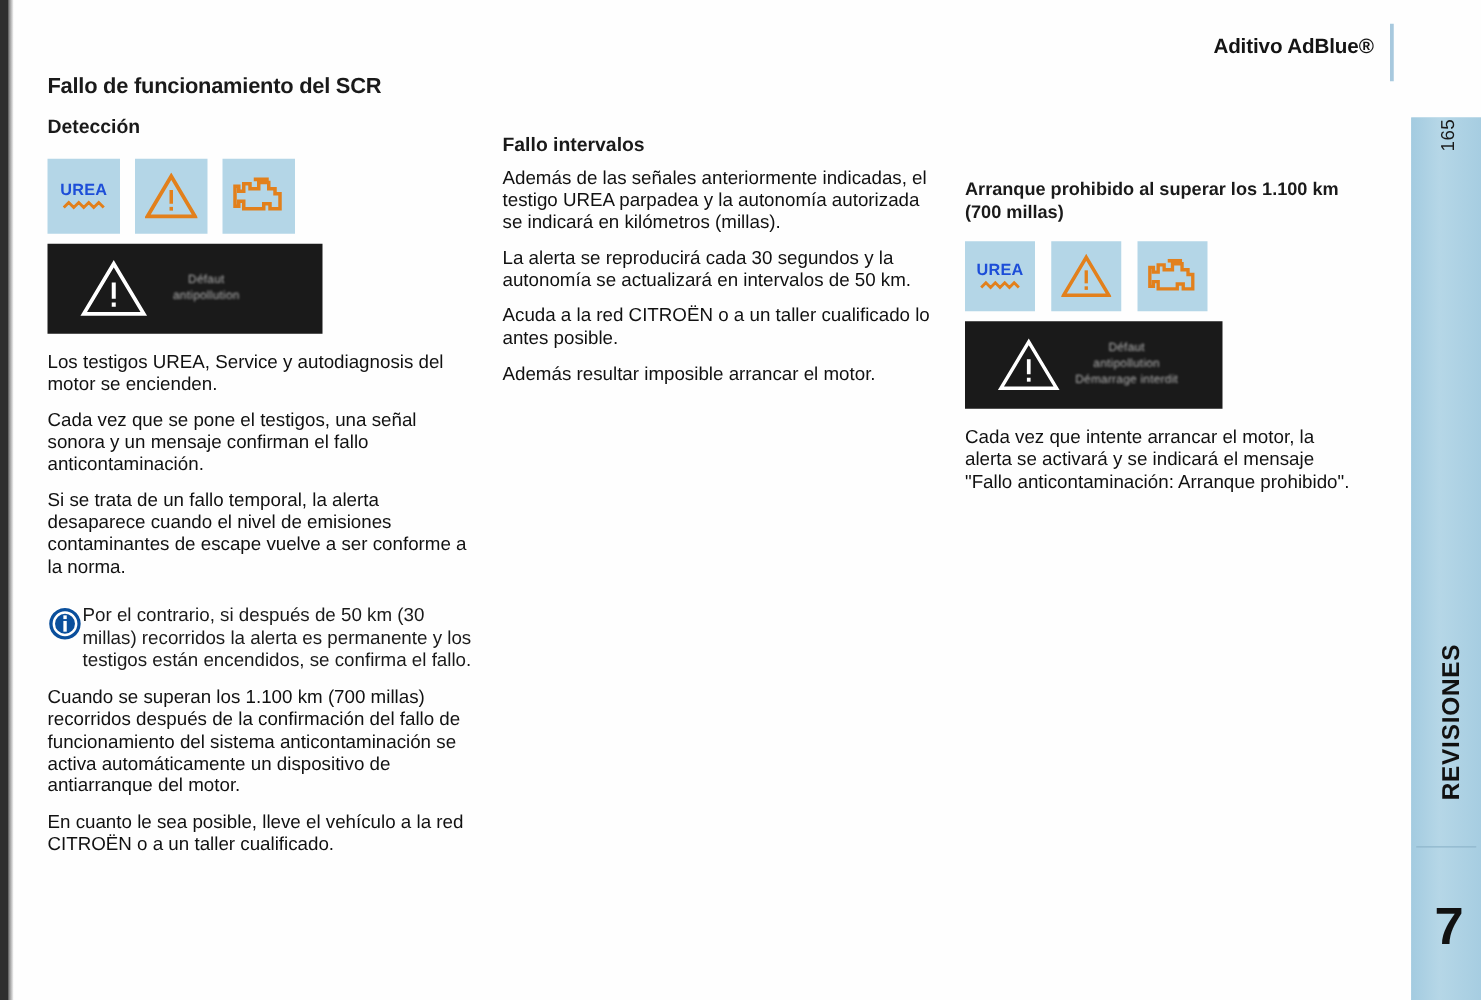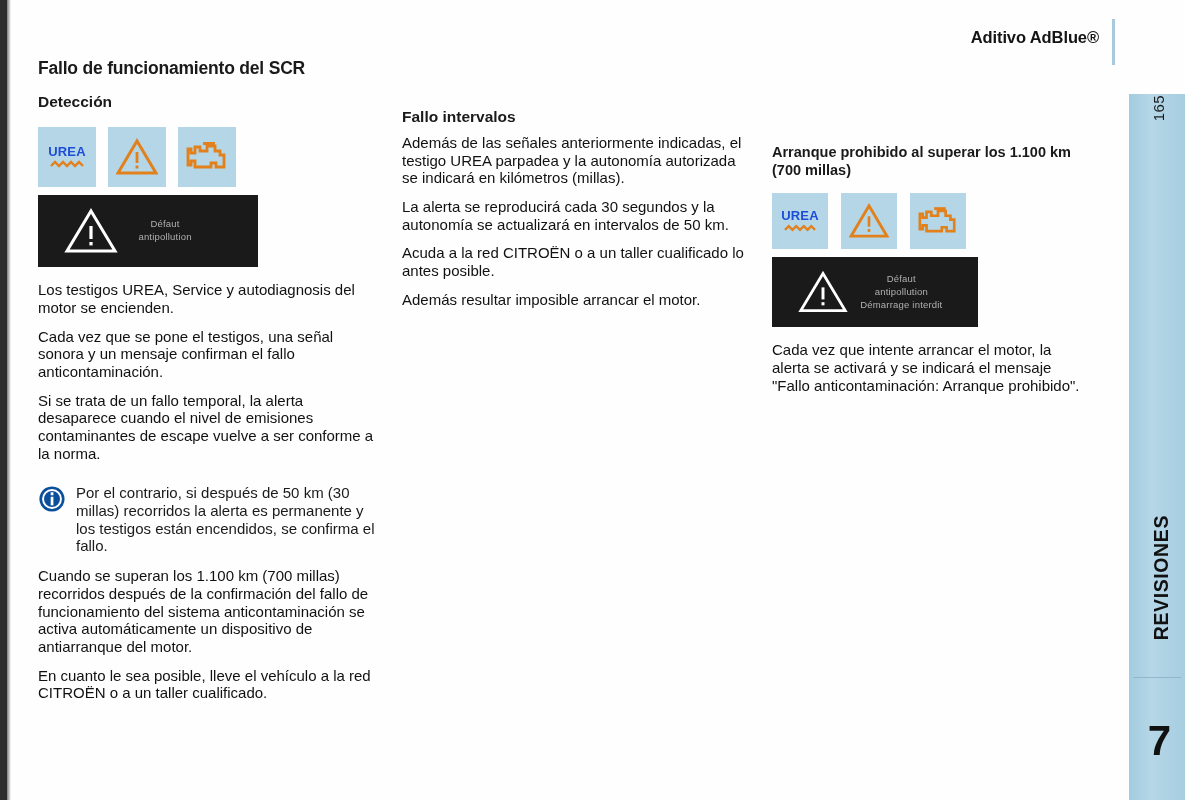--- a/index.html
+++ b/index.html
@@ -193,21 +193,20 @@
   }
   .disp-warn {
     position: absolute;
     left: 26px;
     top: 50%;
     transform: translateY(-50%);
   }
   
   .callout {
     display: flex;
-    gap: 10px;
     margin: 22px 0 12px 0;
     align-items: flex-start;
   }
   .info-icon {
     flex: 0 0 auto;
     width: 28px; height: 28px;
     margin-top: 1px;
   }
   .callout p {
     font-size: 15px;

